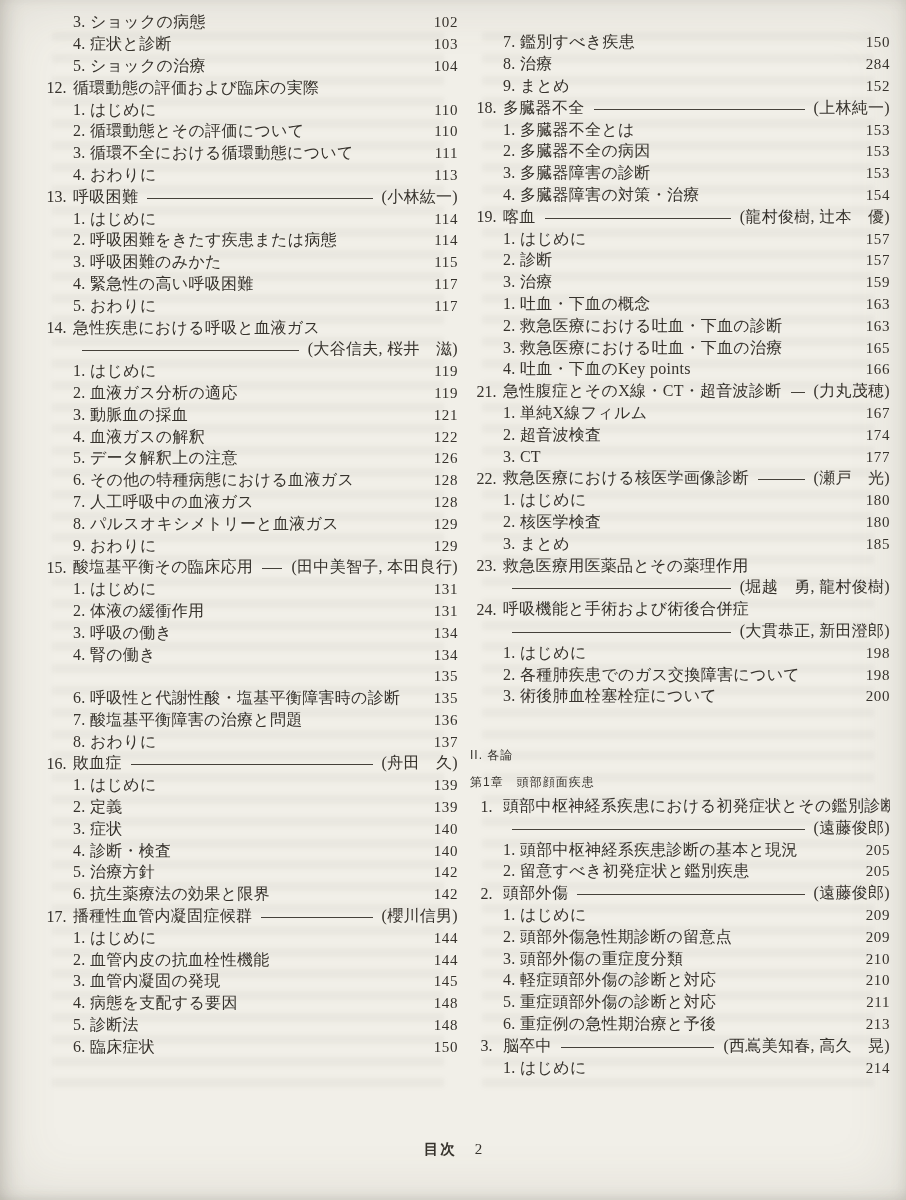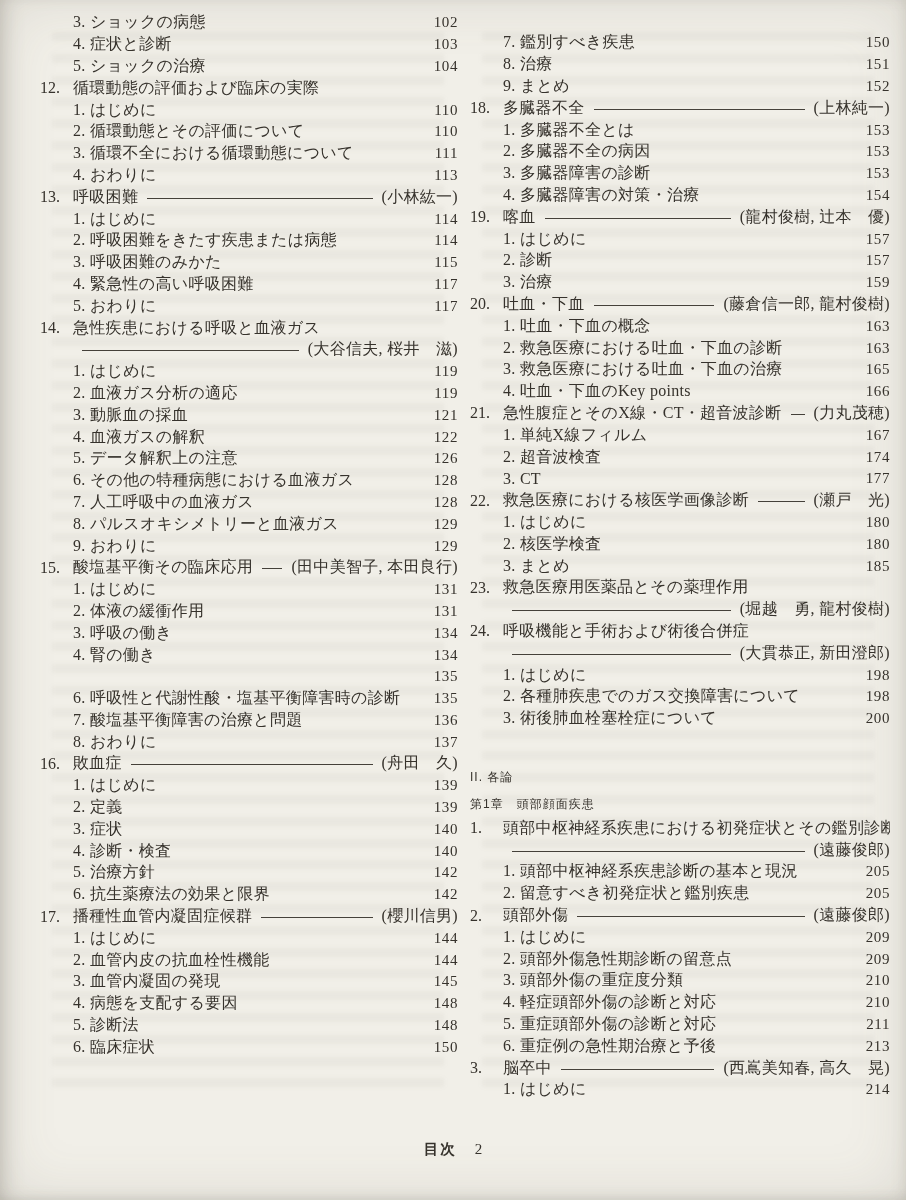--- a/index.html
+++ b/index.html
@@ -13,21 +13,21 @@
                 inset -10px 0 18px -12px rgba(96,90,78,.20),
                 inset 0 -10px 18px -12px rgba(96,90,78,.18);
   }
   .col { position:absolute; top:12px; }
   .col-left  { left:40px;  width:418px; }
   .col-right { left:470px; width:420px;margin-top:20px; }
   .row { display:flex; align-items:center; height:21.8px; font-size:16px; white-space:nowrap; overflow:hidden; }
   .sub { padding-left:33px; }
   .txt, .ttl, .au { letter-spacing:.3px; }
   .pg  { margin-left:auto; padding-left:8px; font-size:15px; letter-spacing:.6px; }
-  .ch .num { display:inline-block; min-width:33px; }
+  .ch .num { display:inline-block; min-width:33px;text-align:center; }
   .rule { flex:1 1 14px; min-width:14px; height:0; border-top:1.4px solid #45413a;
           align-self:center; margin:0 9px; transform:translateY(1px); }
   .rl  { padding-left:33px; }
   .hd  { height:27px; font-family:"Liberation Sans","DejaVu Sans",sans-serif;
          font-weight:400; font-size:12px; letter-spacing:1px; }
   .gap { height:34px; }
   .texture { position:absolute; top:32px; height:1056px; width:392px; pointer-events:none;
              background:repeating-linear-gradient(180deg, rgba(104,98,88,.05) 0 9px, transparent 9px 21.8px);
              filter:blur(2.2px); }
   .t-left  { left:52px; }
@@ -246,21 +246,21 @@
         <span class="pg">150</span>
       </div>
     </div>
   <div class="col col-right">
       <div class="row sub">
         <span class="txt">7. 鑑別すべき疾患</span>
         <span class="pg">150</span>
       </div>
       <div class="row sub">
         <span class="txt">8. 治療</span>
-        <span class="pg">151</span>
+        <span class="pg">284</span>
       </div>
       <div class="row sub">
         <span class="txt">9. まとめ</span>
         <span class="pg">152</span>
       </div>
       <div class="row ch">
         <span class="num">18.</span>
         <span class="ttl">多臓器不全</span>
         <span class="rule"></span>
         <span class="au">(上林純一)</span>
@@ -291,26 +291,20 @@
         <span class="txt">1. はじめに</span>
         <span class="pg">157</span>
       </div>
       <div class="row sub">
         <span class="txt">2. 診断</span>
         <span class="pg">157</span>
       </div>
       <div class="row sub">
         <span class="txt">3. 治療</span>
         <span class="pg">159</span>
-      </div>
-      <div class="row ch">
-        <span class="num">20.</span>
-        <span class="ttl">吐血・下血</span>
-        <span class="rule"></span>
-        <span class="au">(藤倉信一郎, 龍村俊樹)</span>
       </div>
       <div class="row sub">
         <span class="txt">1. 吐血・下血の概念</span>
         <span class="pg">163</span>
       </div>
       <div class="row sub">
         <span class="txt">2. 救急医療における吐血・下血の診断</span>
         <span class="pg">163</span>
       </div>
       <div class="row sub">

